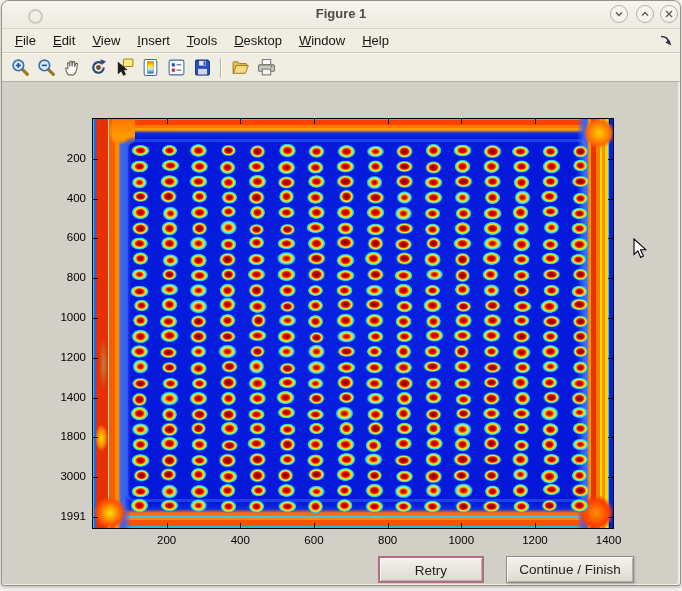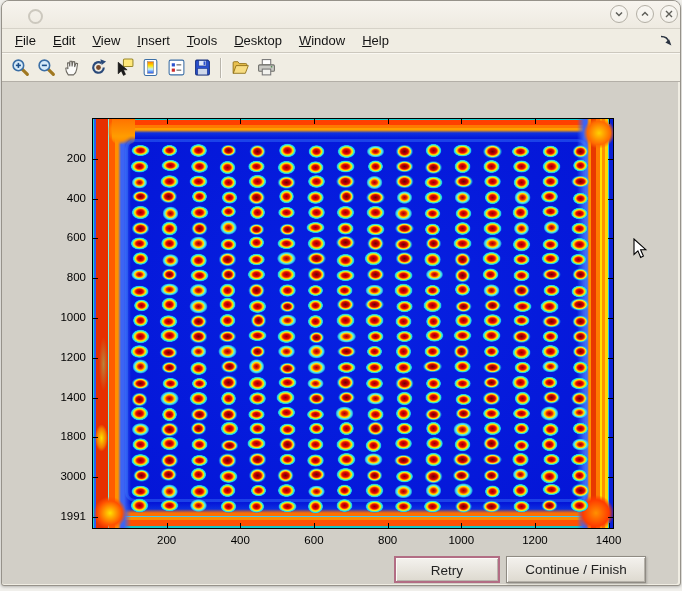--- a/index.html
+++ b/index.html
@@ -89,31 +89,32 @@
   .d2{background:radial-gradient(closest-side,#9c0a00 0%,#d81400 22%,#f04600 36%,#ffb400 48%,#ffe600 58%,#73ecd2 68%,#30d2ec 82%,rgba(48,210,236,.6) 90%,rgba(3,18,216,0) 100%);}
   .tick{position:absolute;background:#000;z-index:5;}
   .ticklabel{position:absolute;font-size:11.5px;color:#000;line-height:13px;}
   
   .uibtn{
     position:absolute;height:27px;box-sizing:border-box;
     background:linear-gradient(#f4f2ee,#ddd9cf);
     font-size:13.5px;color:#222;text-align:center;line-height:24px;
     box-shadow:inset 1px 1px 0 #fbfaf7, inset -1px -1px 0 #b9b5ad;
   }
-  .retry{left:392px;top:474px;width:106px;border:2px solid #b26d84;}
-  .continue{left:504px;top:474px;width:140px;border:1px solid #8f8b83;box-shadow:inset 1px 1px 0 #fcfbf8, inset -1px -1px 0 #b5b1a9, 1px 1px 2px rgba(0,0,0,.18);}
+  .retry{left:376px;top:474px;width:106px;border:2px solid #b26d84;}
+  .continue{left:504px;top:474px;width:128px;border:1px solid #8f8b83;box-shadow:inset 1px 1px 0 #fcfbf8, inset -1px -1px 0 #b5b1a9, 1px 1px 2px rgba(0,0,0,.18);}
   .cursor{position:absolute;left:633px;top:238px;z-index:50;}
 </style>
 </head>
 <body>
 
 <div class="window">
 
   <div class="titlebar">
     <span class="win-menu-circle"></span>
+    <div class="title">Figure 1</div>
     <span class="tb-btn" style="right:52px">
       <svg width="10" height="10" viewBox="0 0 10 10">
           <polyline points="2,3.4 5,6.6 8,3.4" fill="none" stroke="#5e5e58" stroke-width="1.4"></polyline>
         </svg>
     </span>
     <span class="tb-btn" style="right:26px">
       <svg width="10" height="10" viewBox="0 0 10 10">
           <polyline points="2,6.6 5,3.4 8,6.6" fill="none" stroke="#5e5e58" stroke-width="1.4"></polyline>
         </svg>
     </span>

